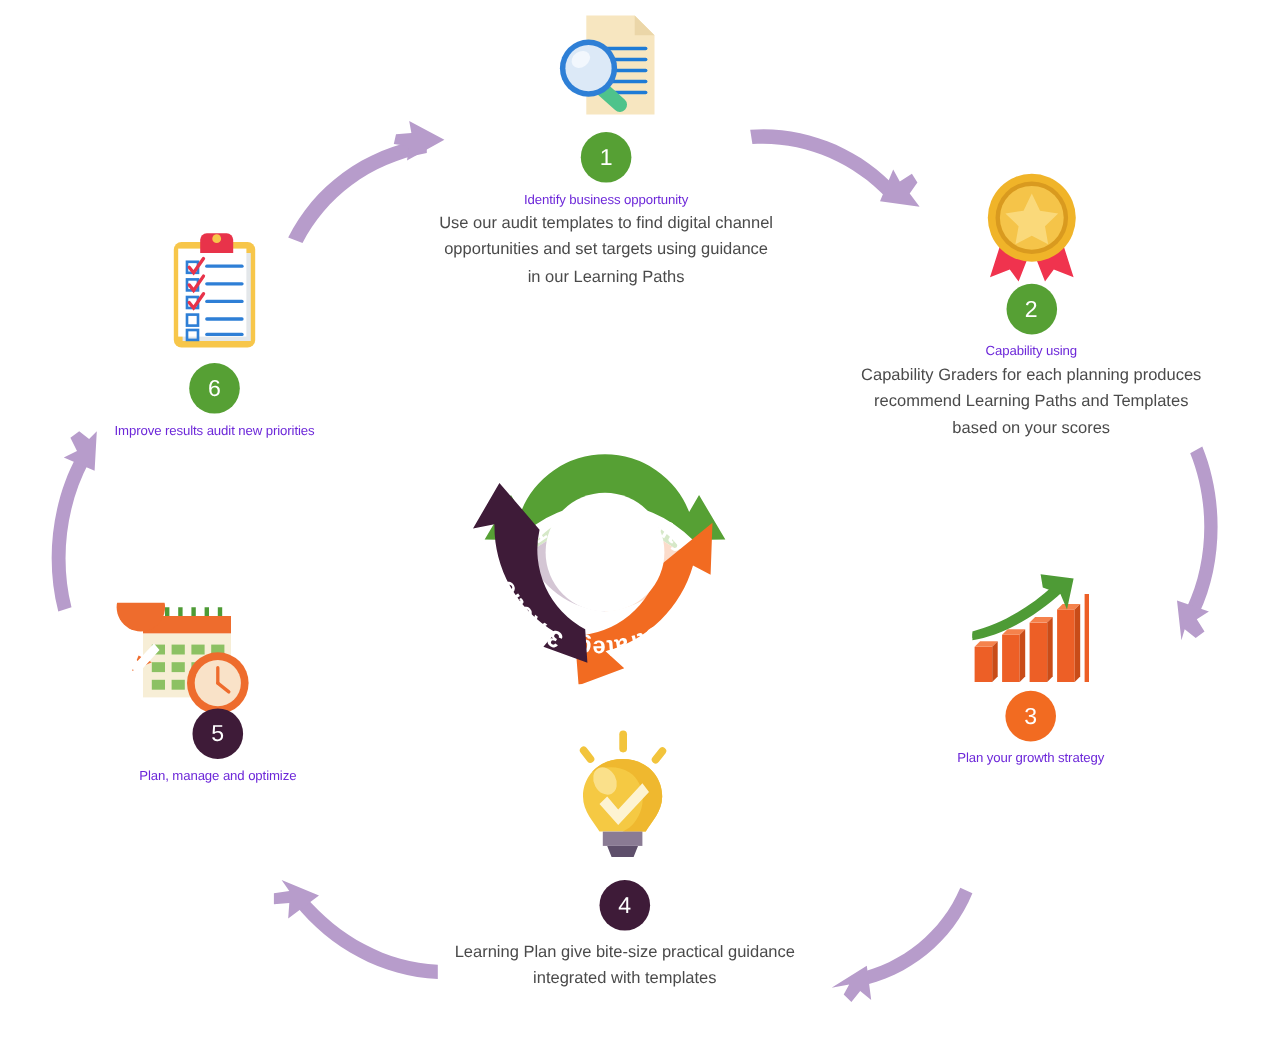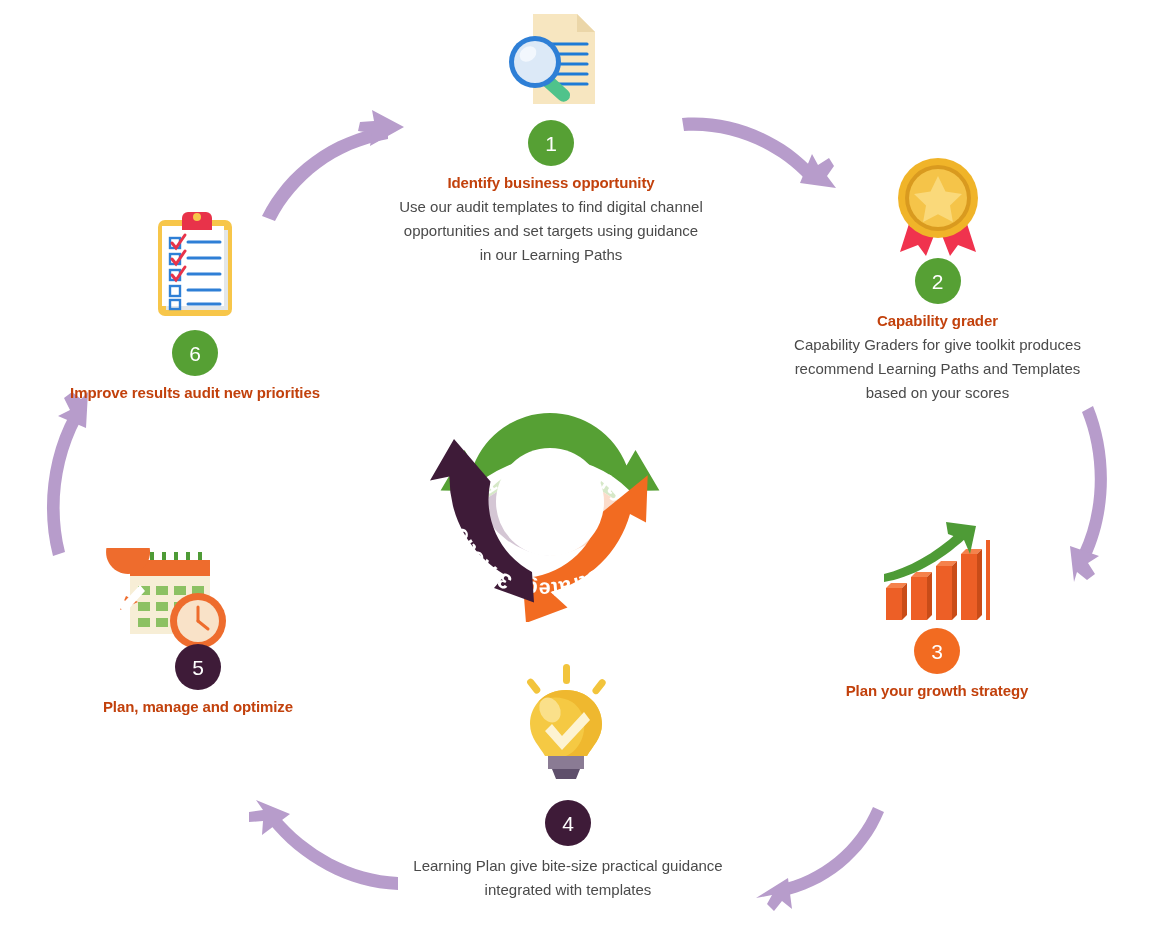--- a/index.html
+++ b/index.html
@@ -14,21 +14,21 @@
   
   .step{position:absolute;text-align:center;}
   .badge{
     width:46px;height:46px;border-radius:50%;
     display:flex;align-items:center;justify-content:center;
     color:#ffffff;font-size:21px;font-weight:400;
     margin:0 auto 8px auto;line-height:1;
     font-family:"Liberation Sans","DejaVu Sans",sans-serif;
   }
   .step h3{
-    margin:0 0 2px 0;font-size:15px;font-weight:bold;color:#c2410c;
+    margin:0 0 2px 0;font-size:12px;font-weight:normal;color:#6d28d9;
     letter-spacing:-0.1px;line-height:1.25;
   }
   .step p{
     margin:0;font-size:15px;line-height:1.62;color:#4a4a4a;font-weight:400;text-align:center;
   }
 
   
   #step-1{left:396px;top:120px;width:310px;}
   #step-2{left:780px;top:258px;width:315px;}
   #step-3{left:778px;top:628px;width:318px;}
@@ -278,22 +278,22 @@
   </svg>
 
   <div class="step" id="step-1">
     <div class="badge" style="background:#56A034">1</div>
     <h3>Identify business opportunity</h3>
     <p>Use our audit templates to find digital channel opportunities and set targets using guidance in our Learning Paths</p>
   </div>
 
   <div class="step" id="step-2">
     <div class="badge" style="background:#56A034">2</div>
-    <h3>Capability grader</h3>
-    <p>Capability Graders for give toolkit produces recommend Learning Paths and Templates based on your scores</p>
+    <h3>Capability using</h3>
+    <p>Capability Graders for each planning produces recommend Learning Paths and Templates based on your scores</p>
   </div>
 
   <div class="step" id="step-3">
     <div class="badge" style="background:#F26B21">3</div>
     <h3>Plan your growth strategy</h3>
   </div>
 
   <div class="step" id="step-4">
     <div class="badge" style="background:#3E1B38">4</div>
     <p>Learning Plan give bite-size practical guidance integrated with templates</p>

